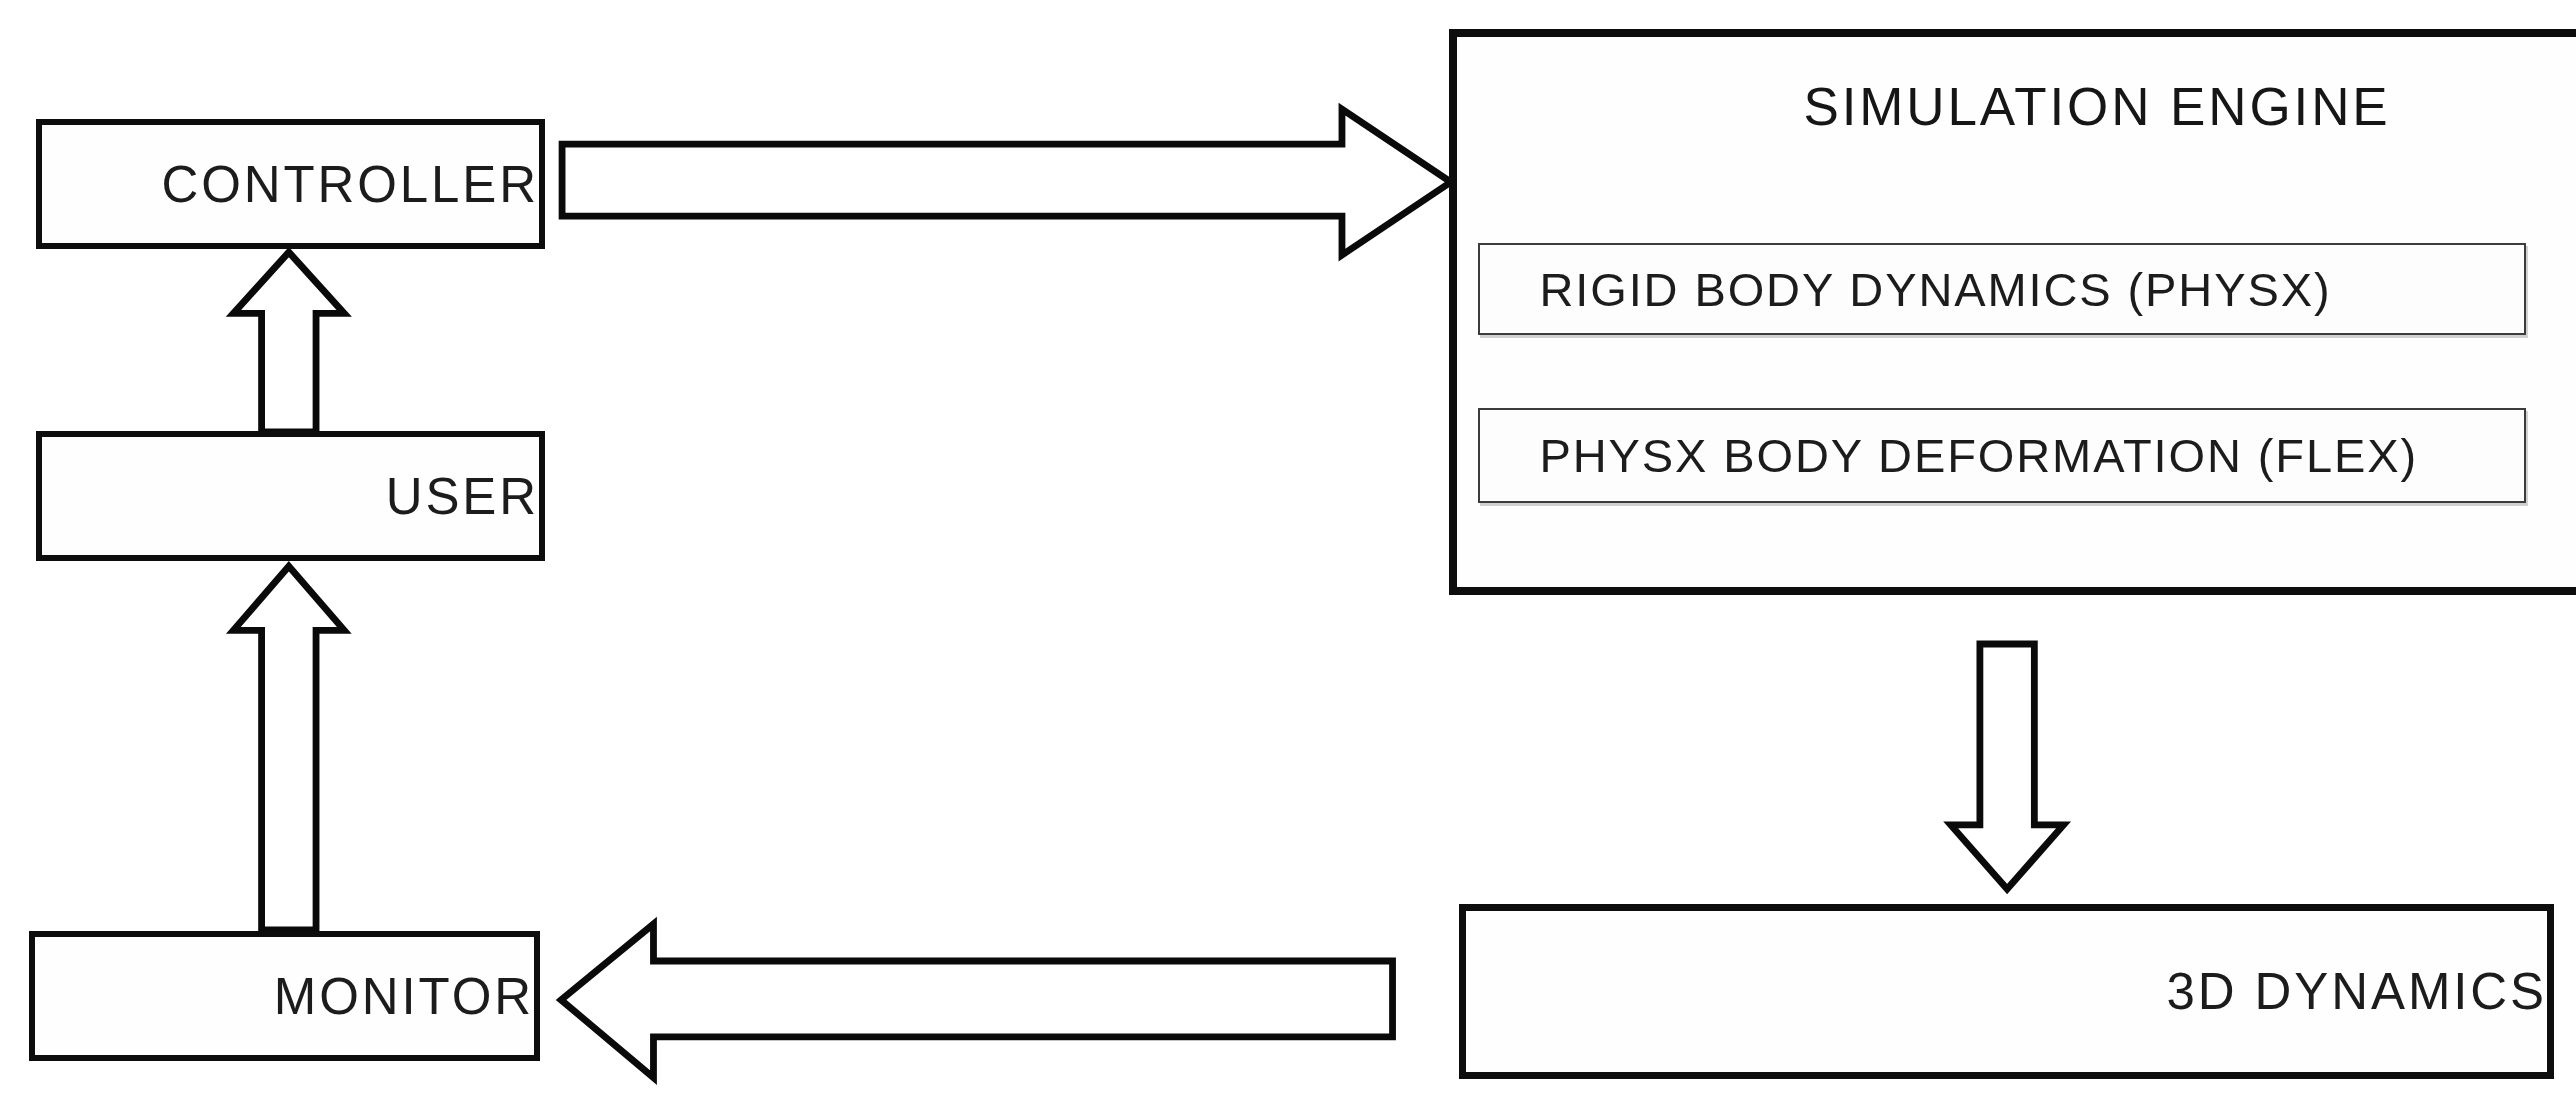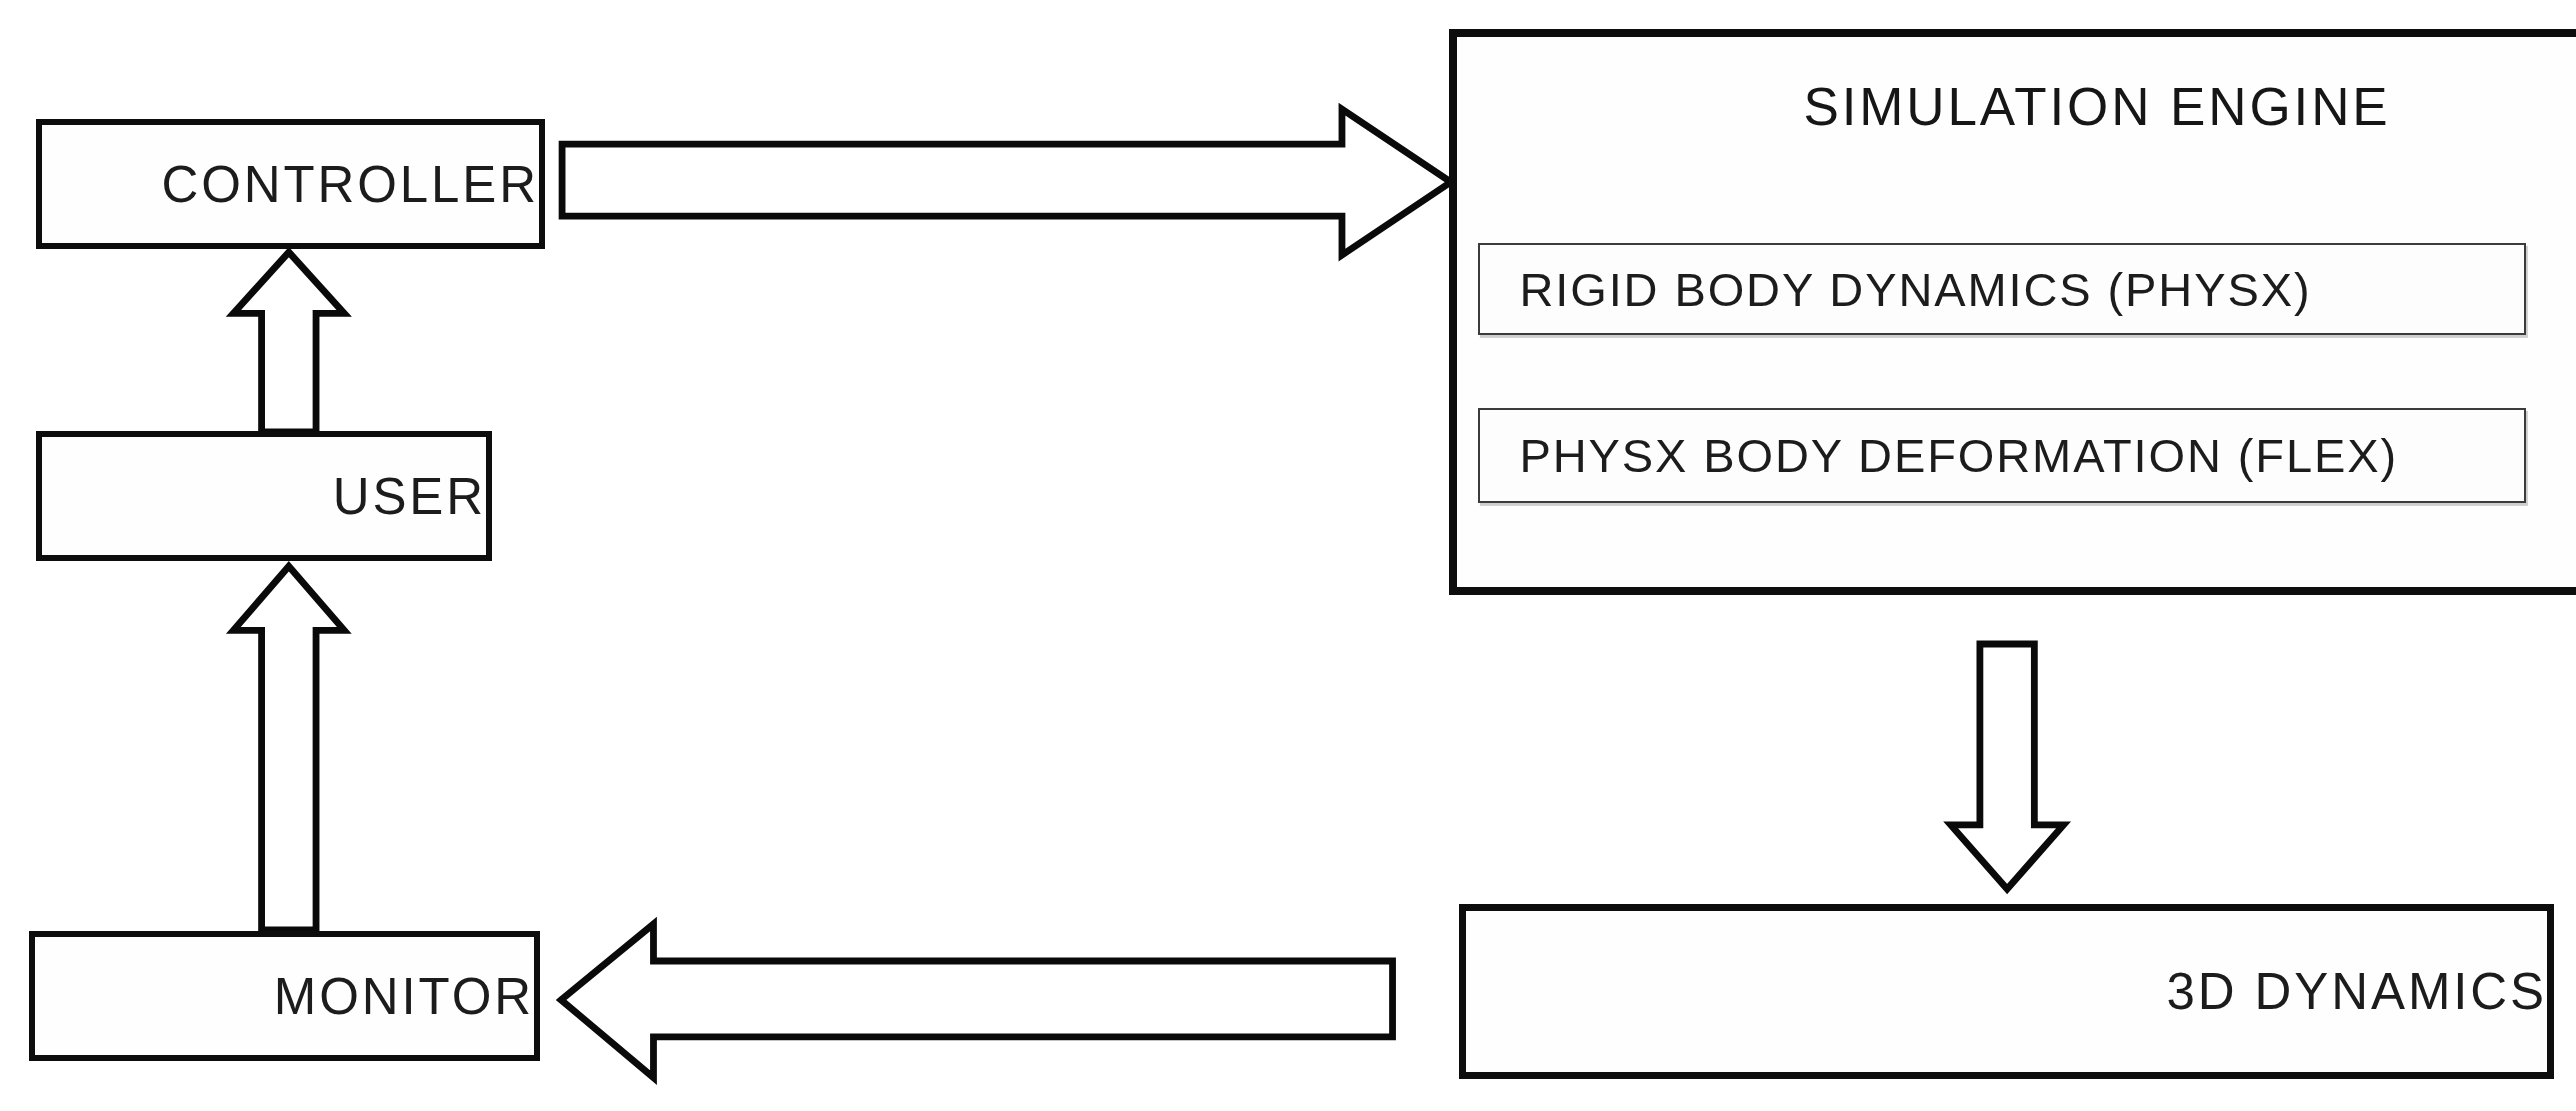--- a/index.html
+++ b/index.html
@@ -31,21 +31,21 @@
     justify-content: flex-end;
     box-sizing: border-box;
   }
   .node .label {
     font-size: 51px;
     letter-spacing: 2.9px;
     white-space: nowrap;
     color: #1c1c1c;
   }
   .box-controller { left: 36px;  top: 119px; width: 509px;  height: 130px; }
-  .box-user       { left: 36px;  top: 431px; width: 456px;  height: 130px; }
+  .box-user       { left: 36px;  top: 431px; width: 509px;  height: 130px; }
   .box-monitor    { left: 29px;  top: 931px; width: 511px;  height: 130px; }
   .box-render     { left: 1459px; top: 904px; width: 1095px; height: 175px; border-width: 7.8px; }
 
   .box-sim {
     position: absolute;
     left: 1449px; top: 29px;
     width: 1296px; height: 566px;
     background: #fefefe;
     border: 8.8px solid #0d0d0d;
     box-sizing: border-box;
@@ -65,21 +65,21 @@
     background: #fdfdfd;
     border: 2.9px solid #3c3c3c;
     box-sizing: border-box;
     display: flex;
     align-items: center;
     box-shadow: 1.9px 2.9px 0 rgba(120,120,120,0.35);
   }
   .sim-component .label {
     font-size: 47px;
     letter-spacing: 1.9px;
-    padding-left: 39px;
+    padding-left: 59px;
     white-space: nowrap;
     color: #1c1c1c;
   }
   .sim-comp-rigid { top: 206px; height: 92px; }
   .sim-comp-soft  { top: 371px; height: 95px; }
 
   .arrow {
     fill: #ffffff;
     stroke: #0a0a0a;
     stroke-width: 7;

